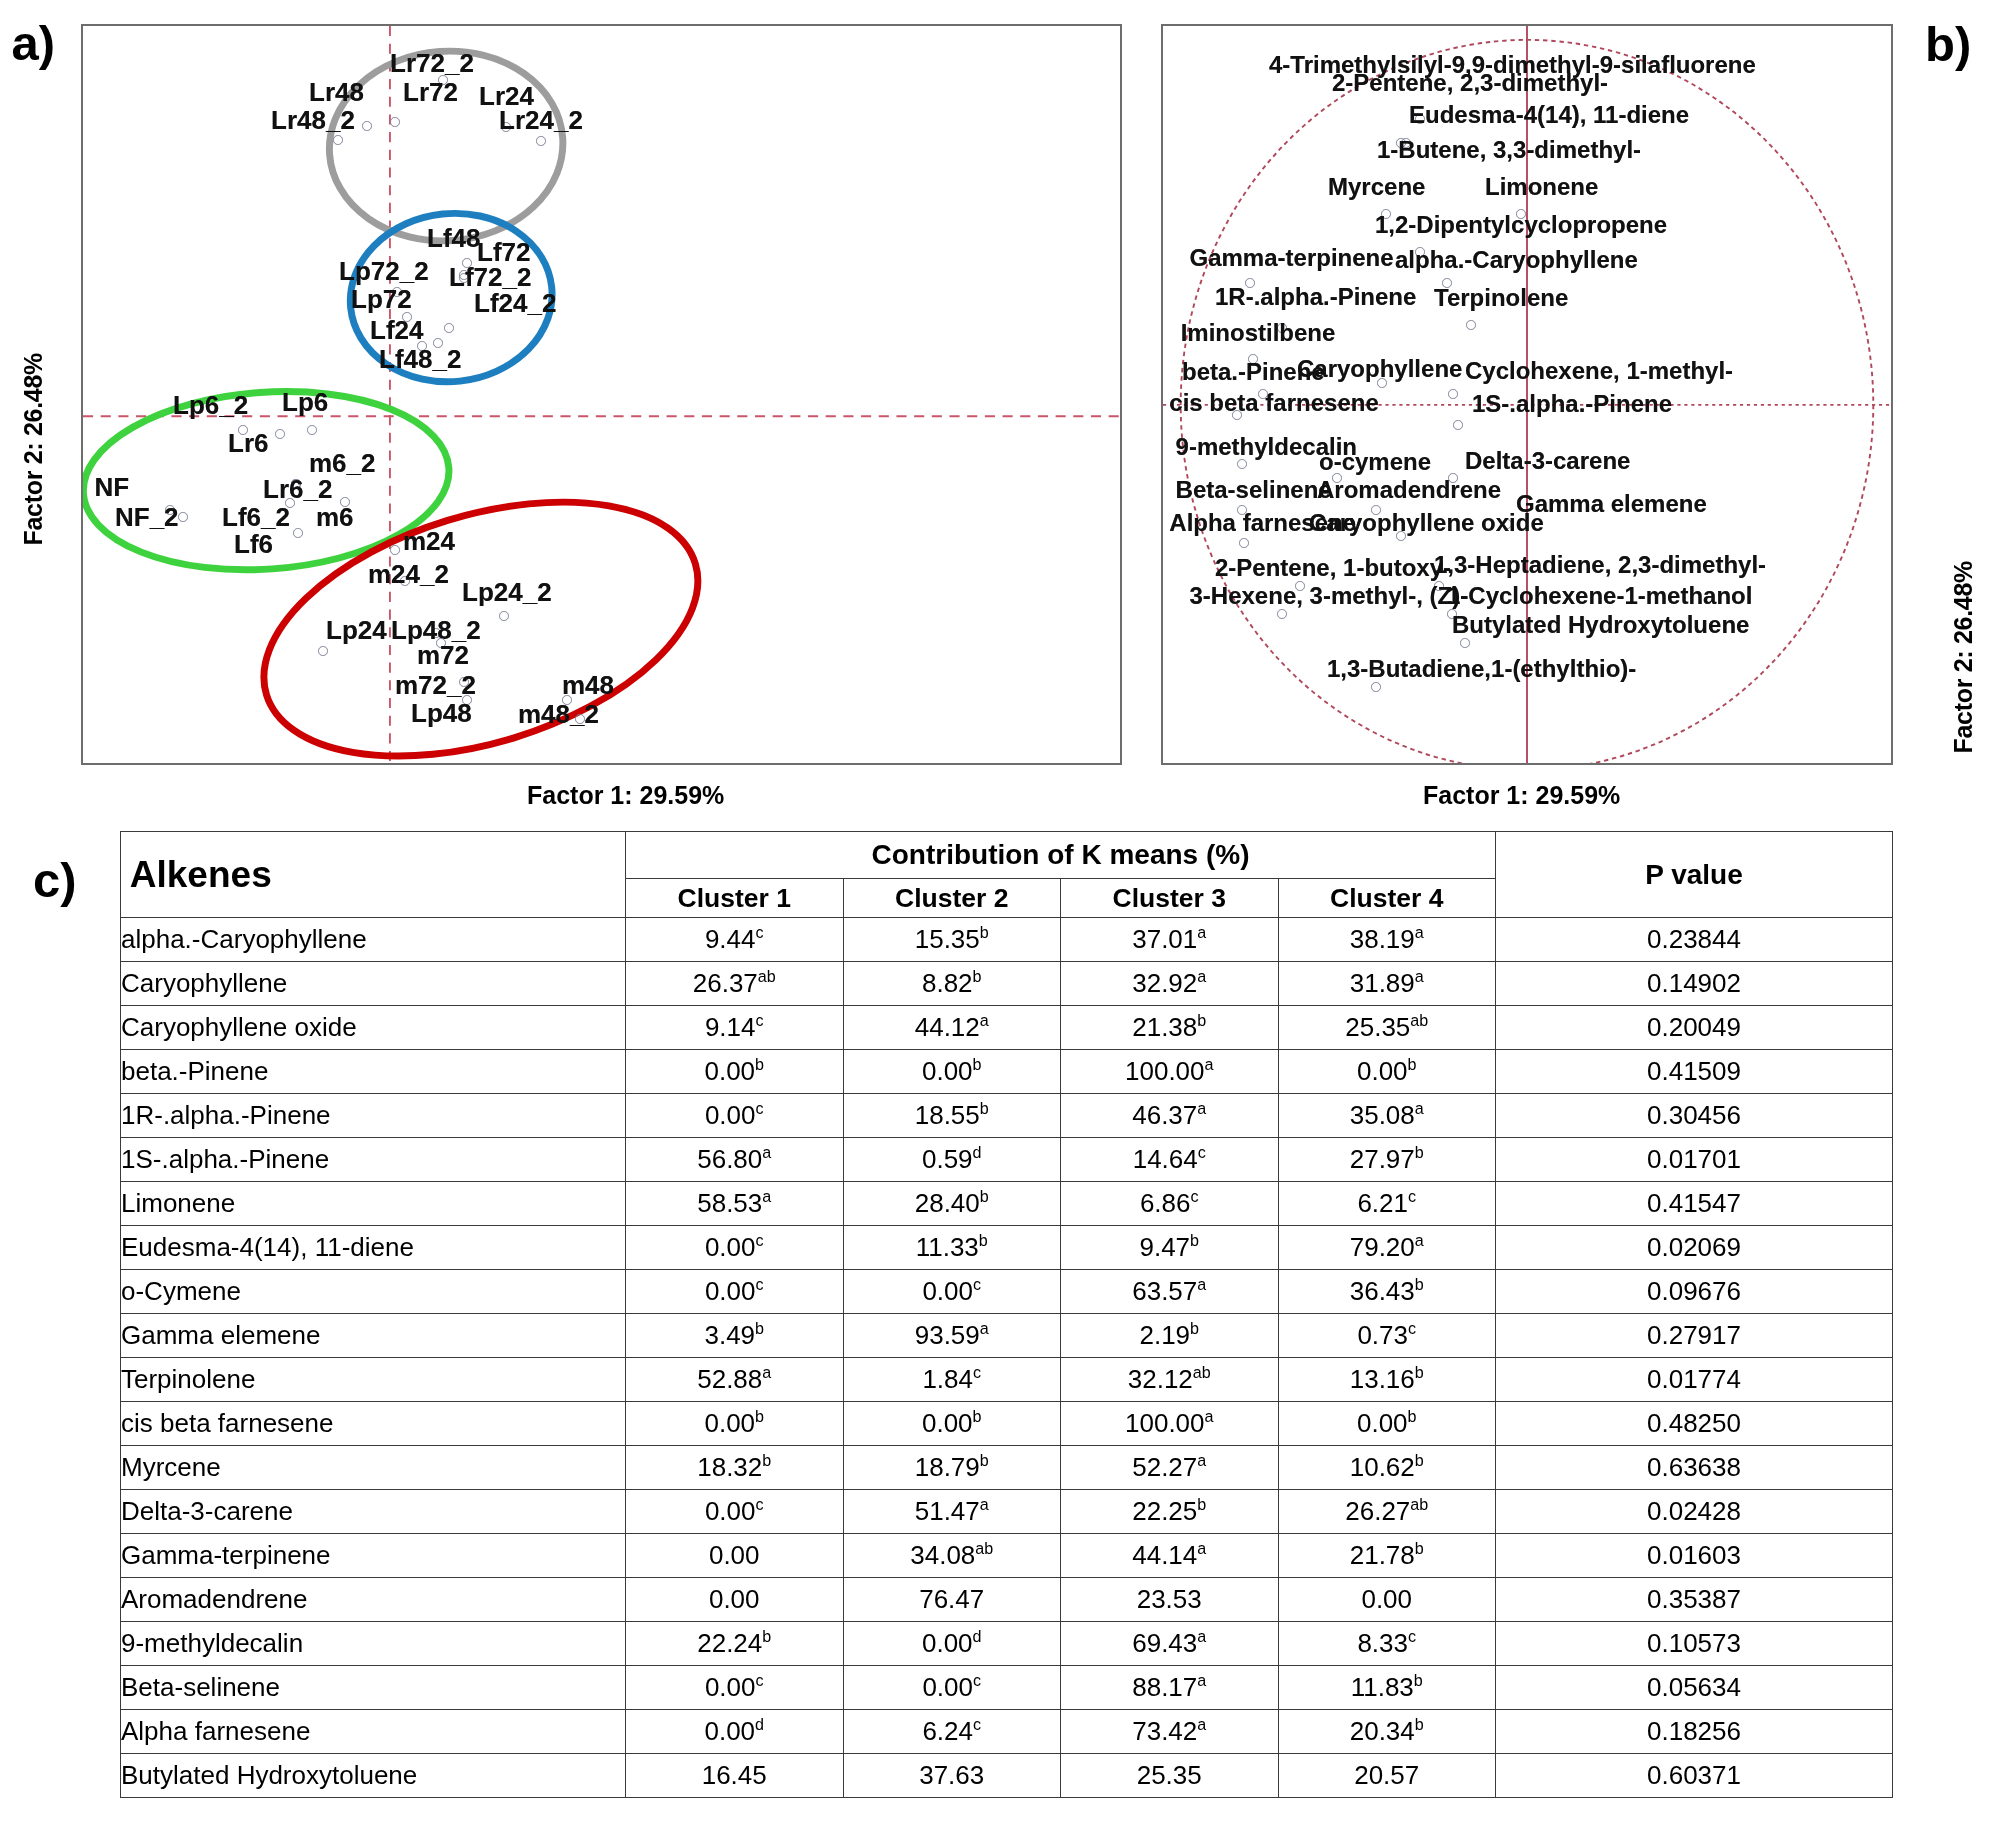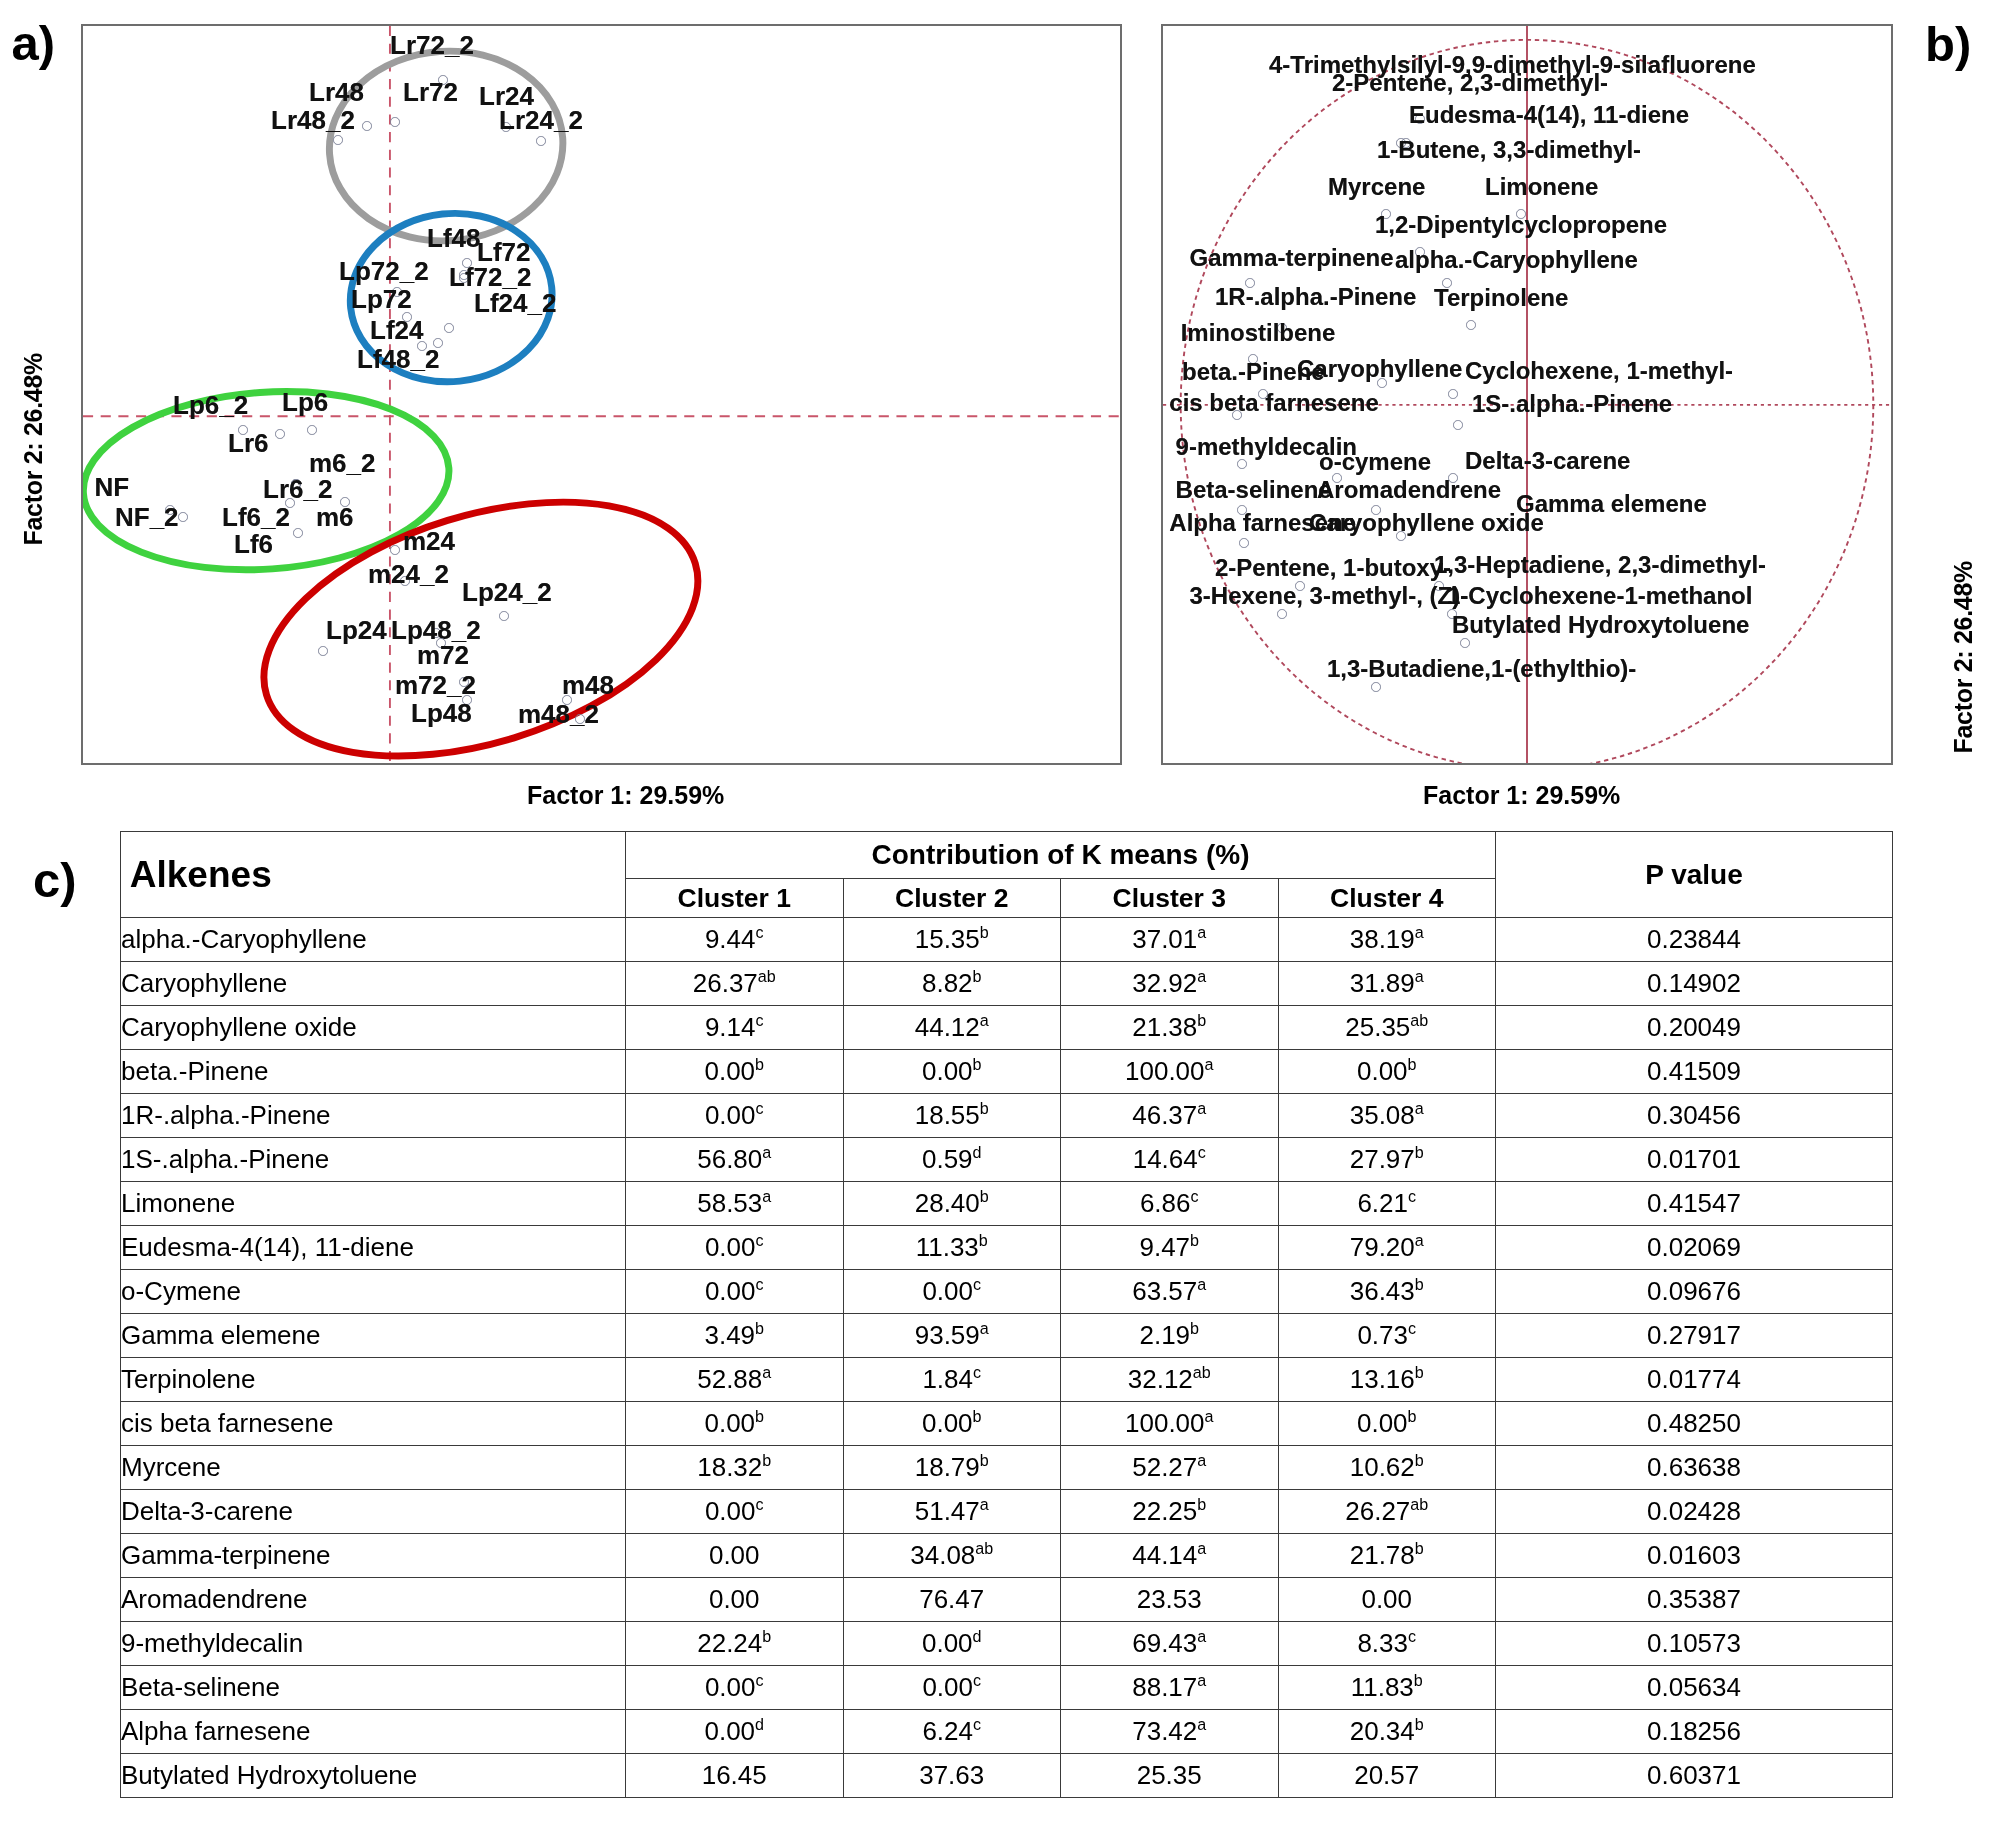--- a/index.html
+++ b/index.html
@@ -108,21 +108,21 @@
         <ellipse cx="575" cy="190" rx="185" ry="150" fill="none" stroke="#9d9d9d" stroke-width="11" transform="rotate(-4 575 190)"></ellipse>
 
         <ellipse cx="583" cy="430" rx="160" ry="133" fill="none" stroke="#1D7FC0" stroke-width="11" transform="rotate(-6 583 430)"></ellipse>
 
         <ellipse cx="290" cy="720" rx="290" ry="140" fill="none" stroke="#3FD23F" stroke-width="11" transform="rotate(-4 290 720)"></ellipse>
 
         <ellipse cx="630" cy="955" rx="355" ry="180" fill="none" stroke="#CC0000" stroke-width="11" transform="rotate(-17 630 955)"></ellipse>
       </svg>
       <div id="pa-points">
           <div class="pt-marker" style="left: 355px; top: 49px;"></div>
-          <div class="pt-label" style="left: 307px; top: 6px;">Lr72_2</div>
+          <div class="pt-label" style="left: 307px; top: 24px;">Lr72_2</div>
           <div class="pt-marker" style="left: 279px; top: 95px;"></div>
           <div class="pt-label" style="left: 226px; top: 53px;">Lr48</div>
           <div class="pt-marker" style="left: 307px; top: 91px;"></div>
           <div class="pt-label" style="left: 320px; top: 53px;">Lr72</div>
           <div class="pt-marker" style="left: 418px; top: 96px;"></div>
           <div class="pt-label" style="left: 396px; top: 57px;">Lr24</div>
           <div class="pt-marker" style="left: 250px; top: 109px;"></div>
           <div class="pt-label" style="left: 188px; top: 81px;">Lr48_2</div>
           <div class="pt-marker" style="left: 453px; top: 110px;"></div>
           <div class="pt-label" style="left: 416px; top: 81px;">Lr24_2</div>
@@ -134,21 +134,21 @@
           <div class="pt-label" style="left: 256px; top: 232px;">Lp72_2</div>
           <div class="pt-marker" style="left: 376px; top: 247px;"></div>
           <div class="pt-label" style="left: 366px; top: 238px;">Lf72_2</div>
           <div class="pt-marker" style="left: 319px; top: 286px;"></div>
           <div class="pt-label" style="left: 268px; top: 260px;">Lp72</div>
           <div class="pt-marker" style="left: 361px; top: 297px;"></div>
           <div class="pt-label" style="left: 360px; top: 264px; margin-left: 31px;">Lf24_2</div>
           <div class="pt-marker" style="left: 350px; top: 312px;"></div>
           <div class="pt-label" style="left: 287px; top: 291px;">Lf24</div>
           <div class="pt-marker" style="left: 334px; top: 315px;"></div>
-          <div class="pt-label" style="left: 274px; top: 320px; text-align: center;">Lf48_2</div>
+          <div class="pt-label" style="left: 296px; top: 320px; text-align: center;">Lf48_2</div>
           <div class="pt-marker" style="left: 155px; top: 399px;"></div>
           <div class="pt-label" style="left: 90px; top: 366px;">Lp6_2</div>
           <div class="pt-marker" style="left: 224px; top: 399px;"></div>
           <div class="pt-label" style="left: 199px; top: 363px;">Lp6</div>
           <div class="pt-marker" style="left: 192px; top: 403px;"></div>
           <div class="pt-label" style="left: 145px; top: 404px;">Lr6</div>
           <div class="pt-marker" style="left: 208px; top: 453px;"></div>
           <div class="pt-label" style="left: 226px; top: 424px;">m6_2</div>
           <div class="pt-marker" style="left: 208px; top: 453px;"></div>
           <div class="pt-label" style="left: 180px; top: 450px;">Lr6_2</div>

